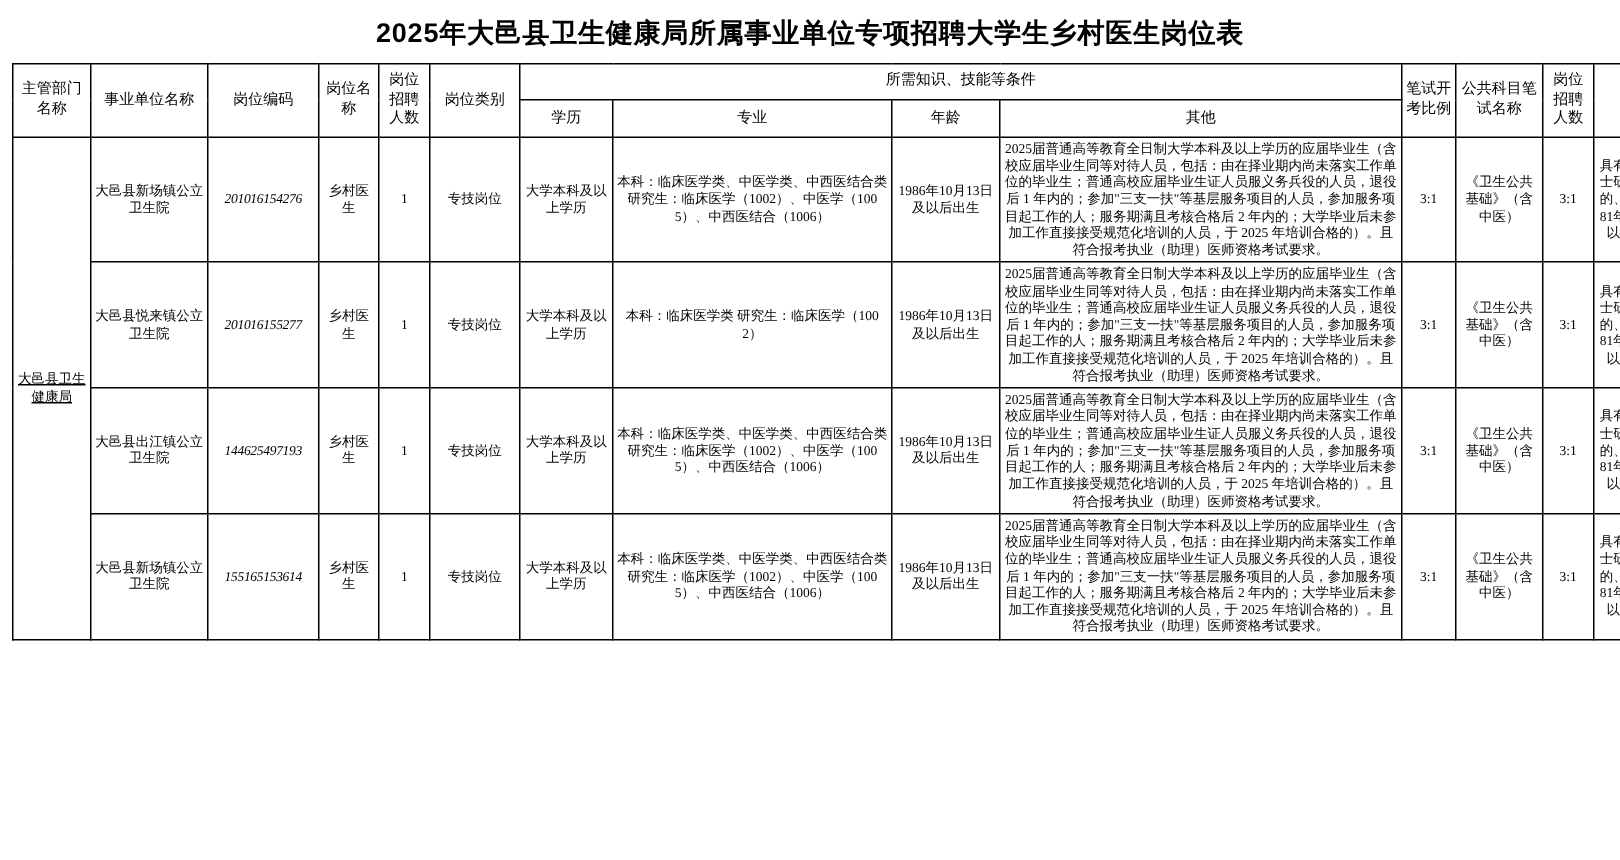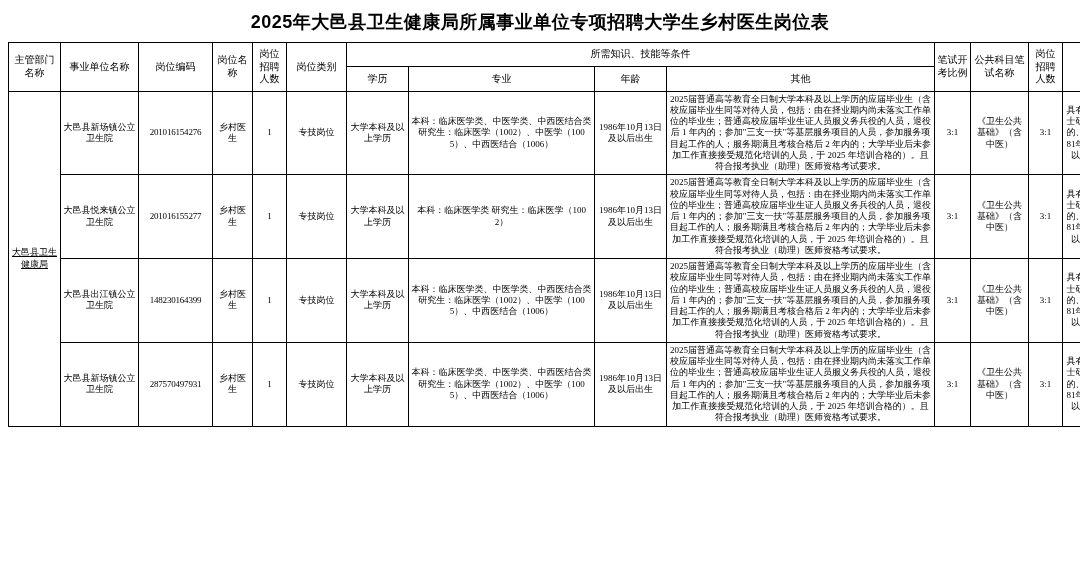--- a/index.html
+++ b/index.html
@@ -62,20 +62,21 @@
     line-height: 1.3;
   }
   .vert {
     font-size: 9px;
     line-height: 1.3;
     text-decoration: underline;
   }
   .nowrap-num {
     font-size: 8px;
     letter-spacing: -0.2px;
+    font-style: italic;
   }
   .col-a { width: 52px; }
   .col-b { width: 78px; }
   .col-c { width: 74px; }
   .col-d { width: 40px; }
   .col-e { width: 34px; }
   .col-f { width: 60px; }
   .col-g { width: 62px; }
   .col-h { width: 186px; }
   .col-i { width: 72px; }
@@ -162,37 +163,37 @@
 研究生：临床医学（1002）</td>
         <td class="cell-small">1986年10月13日及以后出生</td>
         <td class="cell-left">2025届普通高等教育全日制大学本科及以上学历的应届毕业生（含校应届毕业生同等对待人员，包括：由在择业期内尚未落实工作单位的毕业生；普通高校应届毕业生证人员服义务兵役的人员，退役后 1 年内的；参加"三支一扶"等基层服务项目的人员，参加服务项目起工作的人；服务期满且考核合格后 2 年内的；大学毕业后未参加工作直接接受规范化培训的人员，于 2025 年培训合格的）。且符合报考执业（助理）医师资格考试要求。</td>
         <td class="cell-small">3:1</td>
         <td class="cell-small">《卫生公共基础》（含中医）</td>
         <td class="cell-small">3:1</td>
         <td class="cell-tiny">具有硕士、博士研究生学历的、放宽到1981年10月13日以后出生。</td>
       </tr>
       <tr>
         <td class="cell-small">大邑县出江镇公立卫生院</td>
-        <td class="nowrap-num">148230164399</td>
+        <td class="nowrap-num">144625497193</td>
         <td class="cell-small">乡村医生</td>
         <td class="cell-small">1</td>
         <td class="cell-small">专技岗位</td>
         <td class="cell-small">大学本科及以上学历</td>
         <td class="cell-left">本科：临床医学类、中医学类、中西医结合类
 研究生：临床医学（1002）、中医学（1005）、中西医结合（1006）</td>
         <td class="cell-small">1986年10月13日及以后出生</td>
         <td class="cell-left">2025届普通高等教育全日制大学本科及以上学历的应届毕业生（含校应届毕业生同等对待人员，包括：由在择业期内尚未落实工作单位的毕业生；普通高校应届毕业生证人员服义务兵役的人员，退役后 1 年内的；参加"三支一扶"等基层服务项目的人员，参加服务项目起工作的人；服务期满且考核合格后 2 年内的；大学毕业后未参加工作直接接受规范化培训的人员，于 2025 年培训合格的）。且符合报考执业（助理）医师资格考试要求。</td>
         <td class="cell-small">3:1</td>
         <td class="cell-small">《卫生公共基础》（含中医）</td>
         <td class="cell-small">3:1</td>
         <td class="cell-tiny">具有硕士、博士研究生学历的、放宽到1981年10月13日以后出生。</td>
       </tr>
       <tr>
         <td class="cell-small">大邑县新场镇公立卫生院</td>
-        <td class="nowrap-num">287570497931</td>
+        <td class="nowrap-num">155165153614</td>
         <td class="cell-small">乡村医生</td>
         <td class="cell-small">1</td>
         <td class="cell-small">专技岗位</td>
         <td class="cell-small">大学本科及以上学历</td>
         <td class="cell-left">本科：临床医学类、中医学类、中西医结合类
 研究生：临床医学（1002）、中医学（1005）、中西医结合（1006）</td>
         <td class="cell-small">1986年10月13日及以后出生</td>
         <td class="cell-left">2025届普通高等教育全日制大学本科及以上学历的应届毕业生（含校应届毕业生同等对待人员，包括：由在择业期内尚未落实工作单位的毕业生；普通高校应届毕业生证人员服义务兵役的人员，退役后 1 年内的；参加"三支一扶"等基层服务项目的人员，参加服务项目起工作的人；服务期满且考核合格后 2 年内的；大学毕业后未参加工作直接接受规范化培训的人员，于 2025 年培训合格的）。且符合报考执业（助理）医师资格考试要求。</td>
         <td class="cell-small">3:1</td>
         <td class="cell-small">《卫生公共基础》（含中医）</td>

